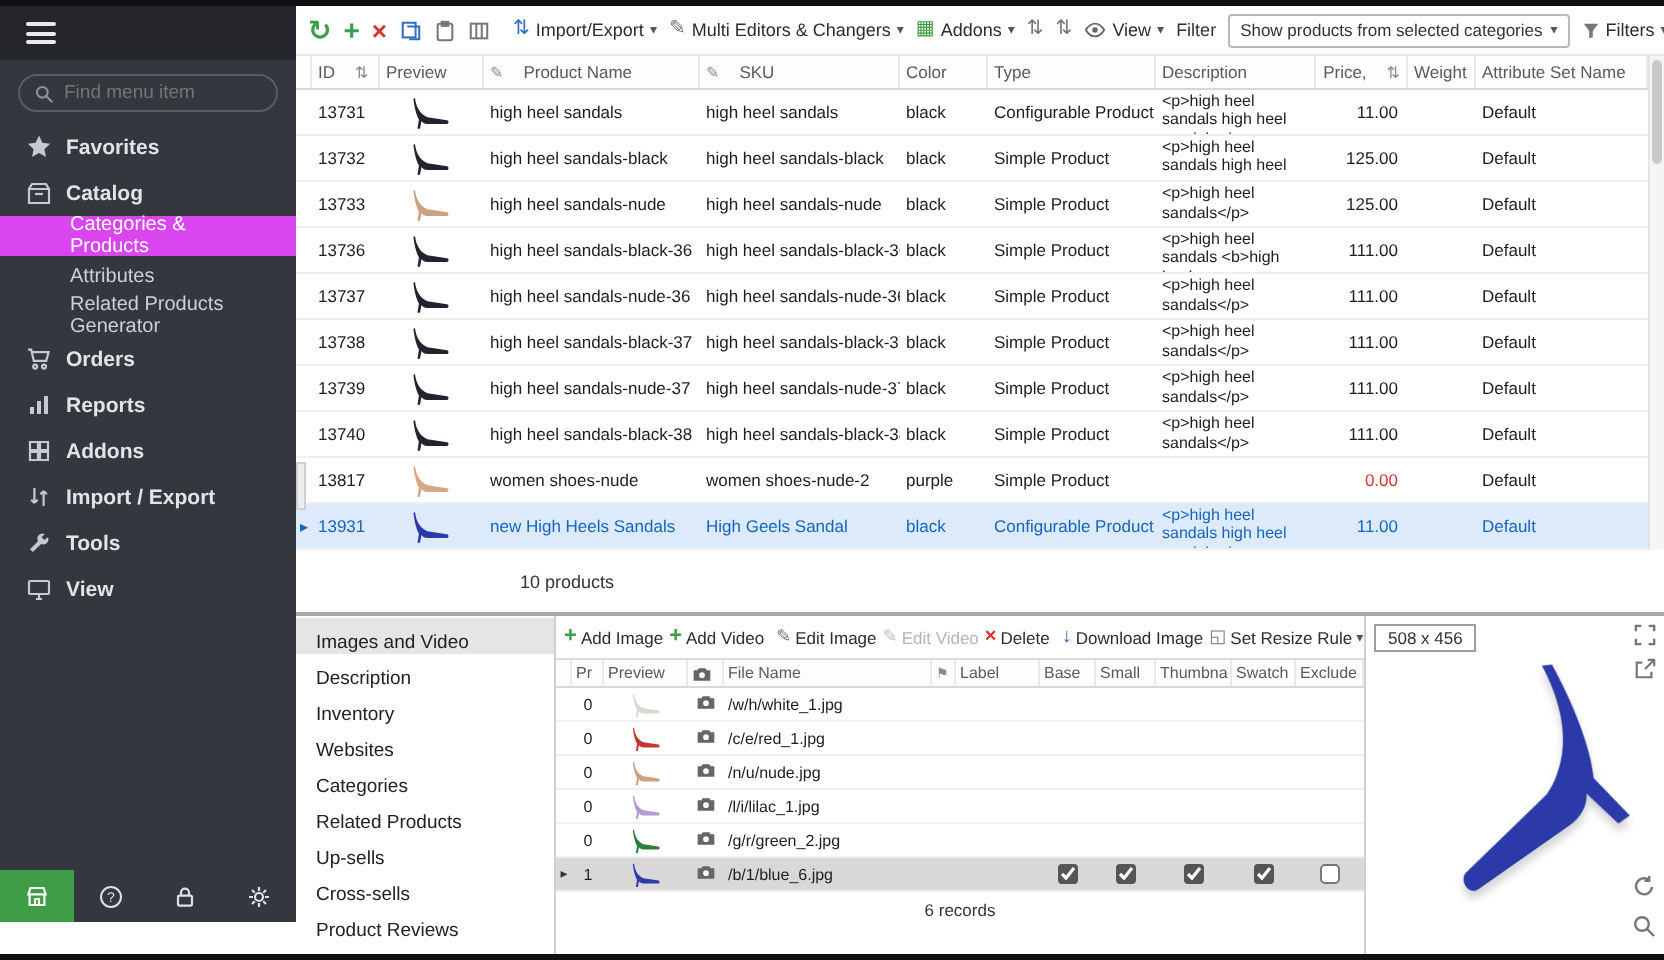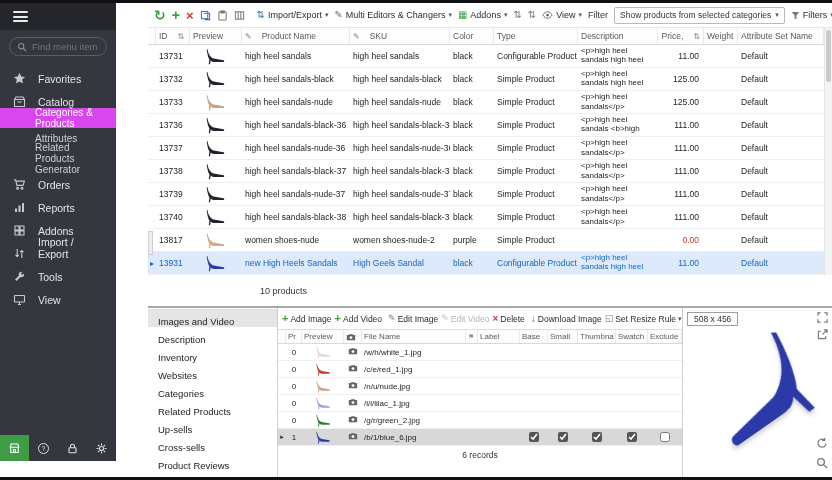--- a/index.html
+++ b/index.html
@@ -2,29 +2,29 @@
 <html><head>
 <meta charset="utf-8">
 <style>
   * { box-sizing: border-box; margin: 0; padding: 0; }
   html,body { width:832px; height:480px; }
   body { font-family:"Liberation Sans","DejaVu Sans",sans-serif; background:#fff; overflow:hidden; }
   .app { position:relative; width:832px; height:480px; background:#fff;
          border-top:3px solid #101014; border-bottom:3px solid #101014; overflow:hidden; }
 
   
-  .sidebar { position:absolute; left:0; top:0; bottom:16px; width:116px; background:#35373f; color:#e3e4e8; }
+  .sidebar { position:absolute; left:0; top:0; bottom:16px; width:148px; background:#35373f; color:#e3e4e8; }
   .sb-top { height:27px; background:#24262c; display:flex; align-items:center; padding:0 13px; }
   .hamburger { width:15px; height:11px; display:flex; flex-direction:column; justify-content:space-between; cursor:pointer; }
   .hamburger span { display:block; height:2px; background:#e8e9ec; border-radius:1px; }
   .sb-search { margin:7px 9px 6px 9px; height:19px; border:1px solid #5b5d66; border-radius:10px;
                display:flex; align-items:center; gap:5px; padding:0 7px; }
   .sb-search input { flex:1; min-width:0; background:transparent; border:none; outline:none;
                      color:#a9abb4; font-size:9.5px; font-family:inherit; }
-  .sb-item { height:23px; display:flex; align-items:flex-end; gap:12px; padding:0 13px; font-size:10.5px; cursor:pointer; }
+  .sb-item { height:23px; display:flex; align-items:center; gap:7px; padding:0 13px; font-size:10.5px; cursor:pointer;font-weight:bold; }
   .sb-item svg { flex:none; }
   .sb-sub { height:20px; display:flex; align-items:center; padding:0 13px 0 35px; font-size:10px; color:#ced0d6; cursor:pointer; }
   .sb-sub.sel { background:#d946ef; color:#fff; }
   .sb-bottom { position:absolute; left:0; bottom:0; right:0; height:26px; display:flex; background:#35373f; }
   .sb-tile { width:37px; height:26px; display:flex; align-items:center; justify-content:center; cursor:pointer; }
   .sb-tile.green { background:#3f9d46; }
 
   
   .main { position:absolute; left:148px; top:0; right:0; bottom:0; background:#fff; }
 

